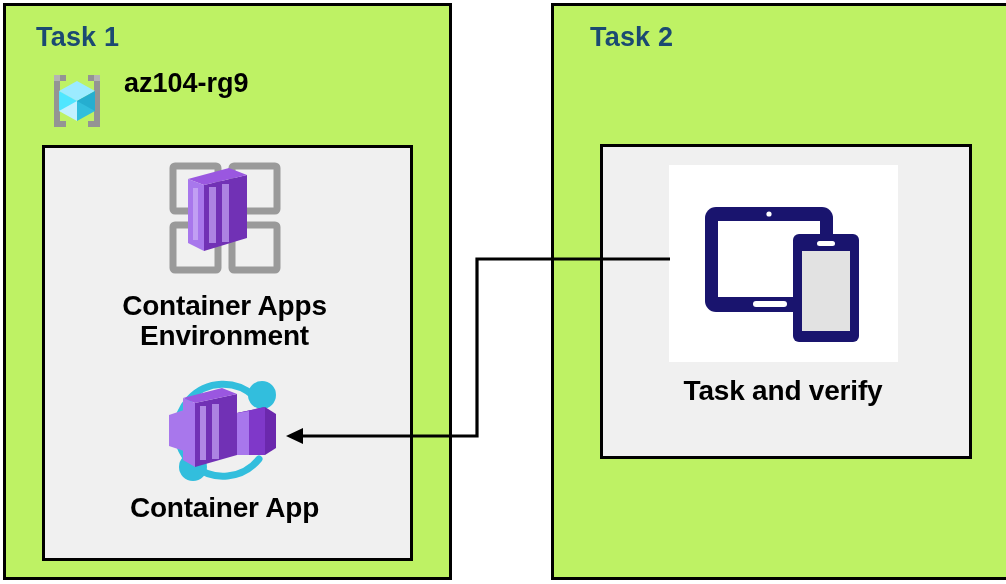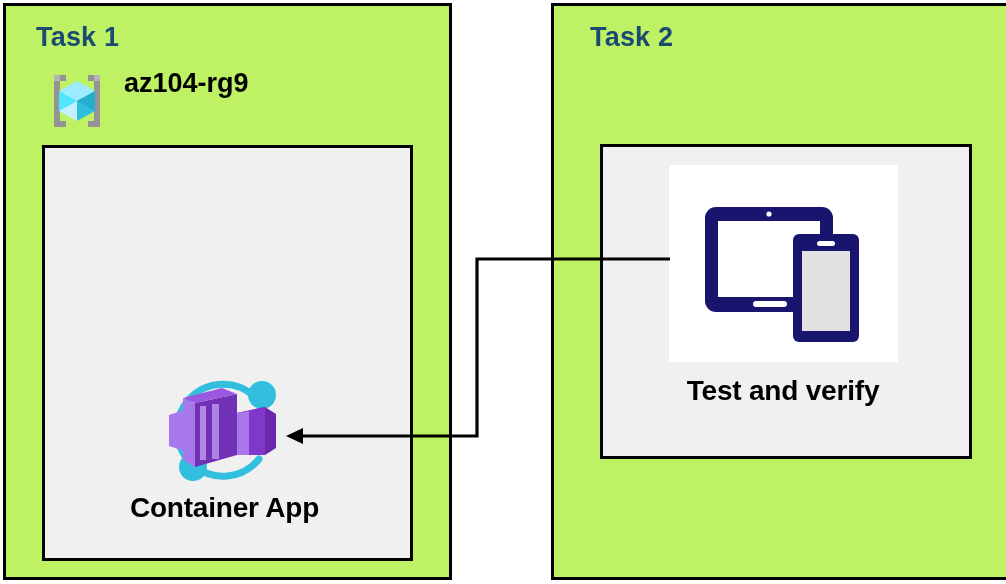--- a/index.html
+++ b/index.html
@@ -83,20 +83,43 @@
           <path d="M33 33 L51 23 L51 43 Z" fill="#1ba0c4" opacity="0.55"></path>
         </svg>
       </span>
       <span id="rg-label">az104-rg9</span>
     </div>
 
     <div style="position:absolute;left:36px;top:139px;width:371px;height:416px;
                 background:#f0f0f0;border:3px solid #000;box-sizing:border-box;"></div>
   </div>
 
+  <div id="cae-tile" class="tile">
+    <span>
+      <svg width="126" height="126" viewBox="0 0 126 126" aria-hidden="true">
+
+        <g fill="none" stroke="#9a9a9a" stroke-width="7">
+          <rect x="11" y="11" width="45" height="45" rx="2"></rect>
+          <rect x="70" y="11" width="45" height="45" rx="2"></rect>
+          <rect x="11" y="70" width="45" height="45" rx="2"></rect>
+          <rect x="70" y="70" width="45" height="45" rx="2"></rect>
+        </g>
+
+        <path d="M42 30 L85 20 L85 83 L42 96 Z" fill="#7131b5"></path>
+        <path d="M42 30 L85 20 L67 13 L26 24 Z" fill="#9a57e0"></path>
+        <path d="M26 24 L42 30 L42 96 L26 88 Z" fill="#a877ec"></path>
+
+        <rect x="31" y="33" width="5" height="52" fill="#c6a6f5" opacity="0.85"></rect>
+        <rect x="47" y="32" width="7" height="56" fill="#c6a6f5" opacity="0.7"></rect>
+        <rect x="60" y="29" width="7" height="58" fill="#c6a6f5" opacity="0.7"></rect>
+      </svg>
+    </span>
+    <div class="tile-label">Container Apps
+Environment</div>
+  </div>
 
   <div id="ca-tile" class="tile">
     <span>
       <svg width="132" height="112" viewBox="0 0 132 112" aria-hidden="true">
 
         <path d="M96 22 A46 46 0 1 0 100 84" fill="none" stroke="#32bedd" stroke-width="7" stroke-linecap="round"></path>
         <circle cx="103" cy="20" r="14" fill="#32bedd"></circle>
         <circle cx="34" cy="92" r="14" fill="#32bedd"></circle>
 
         <path d="M10 40 L25 35 L25 76 L10 71 Z" fill="#a877ec"></path>
@@ -130,21 +153,21 @@
         <rect x="12" y="26" width="128" height="105" rx="11" fill="#19146e"></rect>
         <rect x="25" y="40" width="102" height="76" fill="#ffffff"></rect>
         <circle cx="76" cy="33" r="2.6" fill="#ffffff"></circle>
         <rect x="60" y="120" width="34" height="6" rx="3" fill="#ffffff"></rect>
 
         <rect x="100" y="53" width="66" height="108" rx="6" fill="#19146e"></rect>
         <rect x="109" y="70" width="48" height="80" fill="#e2e2e2"></rect>
         <rect x="124" y="60" width="18" height="5" rx="2.5" fill="#ffffff"></rect>
       </svg>
     </span>
-    <div id="tv-label" class="tile-label">Test and verify</div>
+    <div id="tv-label" class="tile-label">Task and verify</div>
   </div>
 
   <svg id="connector">
     <polyline points="670,259 477,259 477,436 298,436" fill="none" stroke="#000000" stroke-width="3.2"></polyline>
     <polygon points="286,436 303,428 303,444" fill="#000000"></polygon>
   </svg>
 
 </div>
 
 </body></html>

